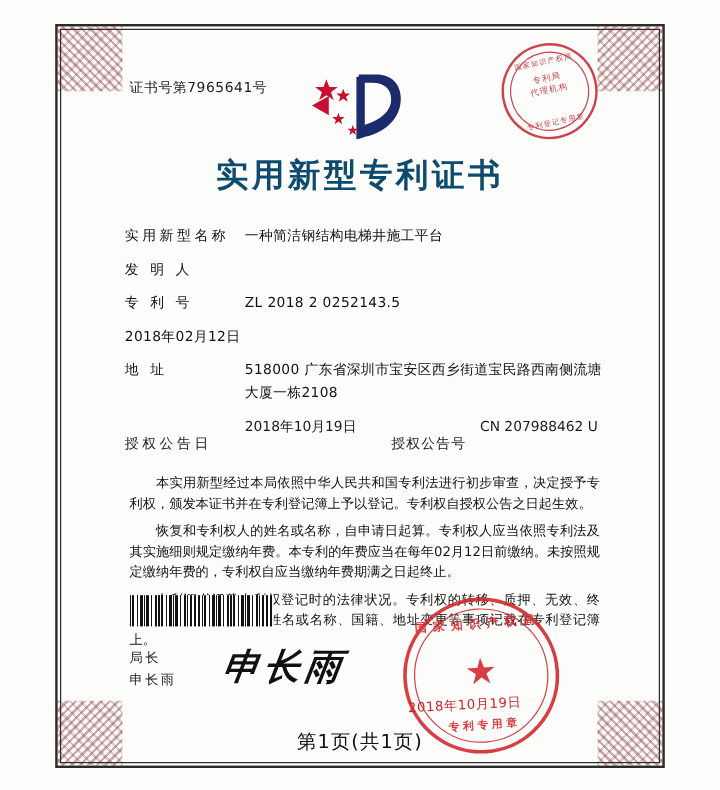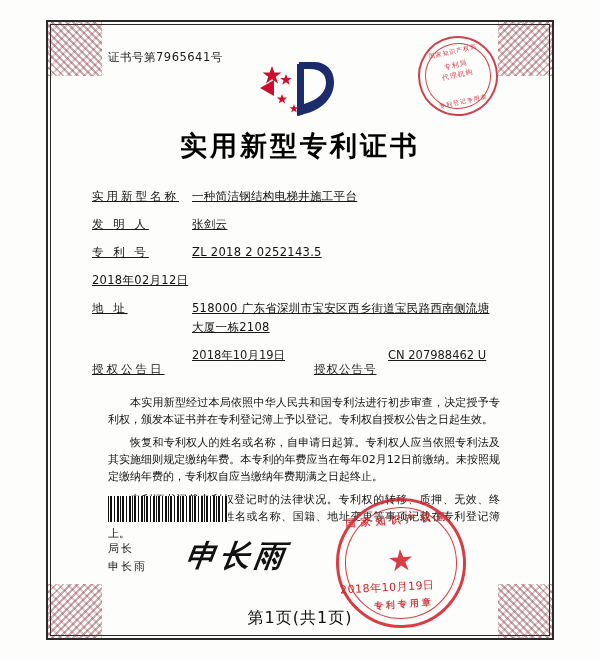--- a/index.html
+++ b/index.html
@@ -55,21 +55,21 @@
   }
   .corner.tl { left: 48px;  top: 22px; }
   .corner.tr { left: 498px; top: 22px; transform: scaleX(-1); }
   .corner.bl { left: 48px;  top: 584px; transform: scaleY(-1); }
   .corner.br { left: 498px; top: 584px; transform: scale(-1,-1); }
 
   
   .cert-no {
     position: absolute;
     left: 108px;
-    top: 50px;
+    top: 66px;
     font-size: 11.5px;
     letter-spacing: 0.5px;
     color: #1a1a1a;
   }
 
   
   .top-seal {
     position: absolute;
     left: 418px;
     top: 36px;
@@ -126,32 +126,31 @@
   .doc-title {
     position: absolute;
     left: 0;
     right: 0;
     top: 128px;
     text-align: center;
     font-family: "DejaVu Serif", "Liberation Serif", serif;
     font-size: 27px;
     font-weight: bold;
     letter-spacing: 3px;
-    color: #000000;
+    color: #0c4a6e;
   }
 
   
   .fields {
     position: absolute;
-    left: 92px;
+    left: 104px;
     top: 188px;
     width: 400px;
     font-size: 11.5px;
     line-height: 16px;
-    text-decoration: underline;
   }
   .field-row {
     display: flex;
     align-items: flex-start;
     margin-bottom: 12px;
   }
   .field-label {
     width: 100px;
     flex: none;
     letter-spacing: 3px;
@@ -342,21 +341,20 @@
 
   <div class="fields">
 
     <div class="field-row">
       <div class="field-label">实用新型名称</div>
       <div class="field-value">一种简洁钢结构电梯井施工平台</div>
     </div>
 
     <div class="field-row">
       <div class="field-label">发 明 人</div>
-      <div class="field-value">张剑云</div>
     </div>
 
     <div class="field-row">
       <div class="field-label">专 利 号</div>
       <div class="field-value">ZL 2018 2 0252143.5</div>
     </div>
 
     <div class="field-row">
       <div class="field-value">2018年02月12日</div>
     </div>

